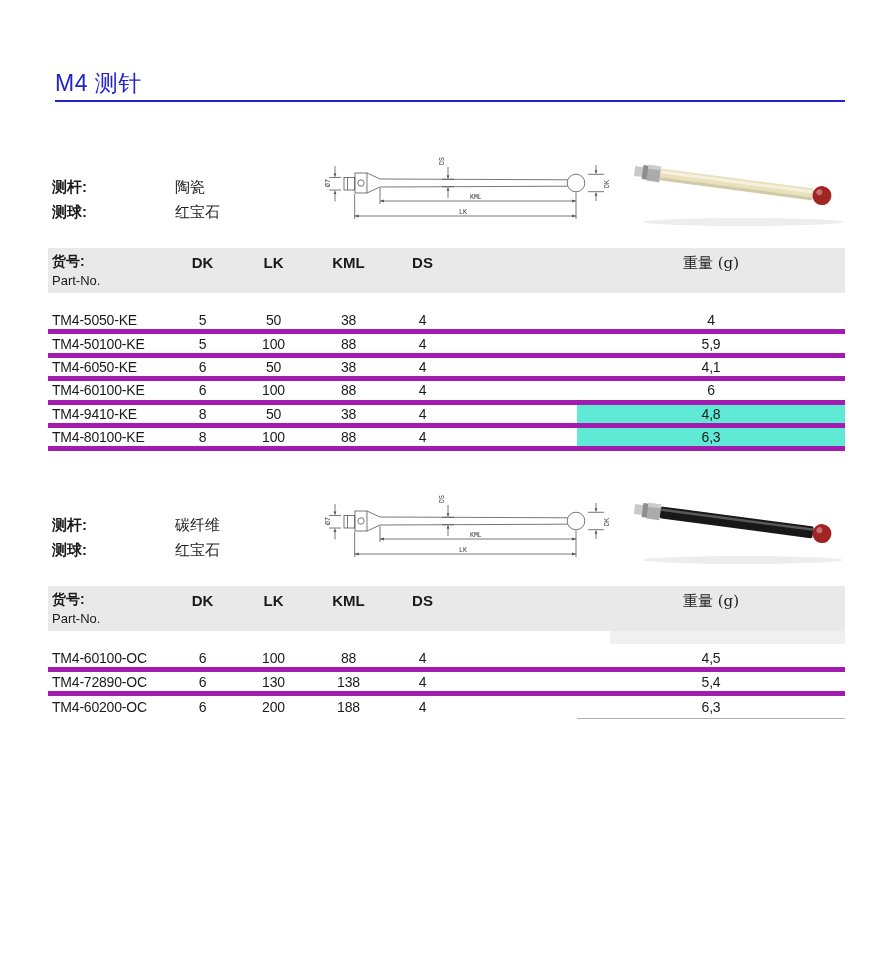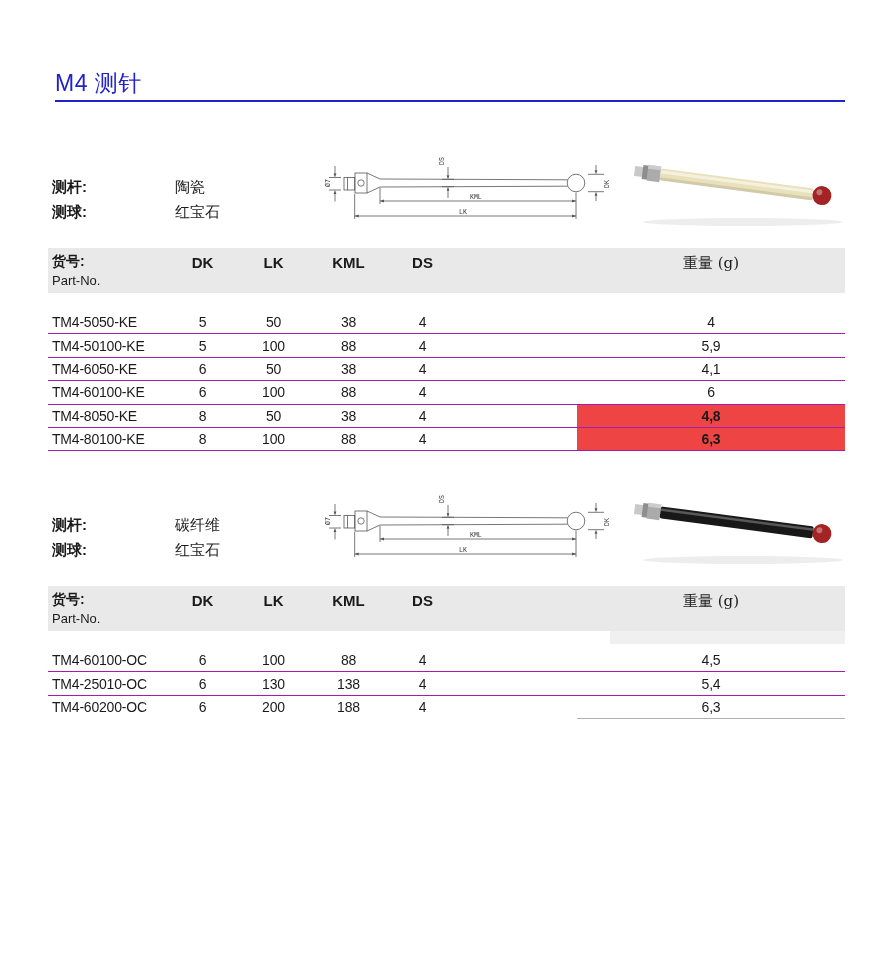--- a/index.html
+++ b/index.html
@@ -30,24 +30,24 @@
   .tbl-1 { top:248px; }
   .tbl-2 { top:586px; }
   .tbl-header { display:grid; grid-template-columns:122px 65px 77px 73px 75px 117px 268px; height:45px; background:#e9e9e9; }
   .h-part { padding:4px 0 0 4px; line-height:1.4; }
   .h-part .cn { font-weight:bold; font-size:14px; }
   .h-part .en { font-size:13px; }
   .h-dim { font-weight:bold; font-size:15px; text-align:center; padding-top:6px; }
   .h-weight { font-family:"DejaVu Serif", serif; font-size:15px; text-align:center; padding-top:6px; }
 
   .tbl-rows { margin-top:18px; }
-  .row { display:grid; grid-template-columns:122px 65px 77px 73px 75px 117px 268px; height:23.4px; border-bottom:1px solid #a21caf; align-items:center; font-size:14px; letter-spacing:-0.2px; }
+  .row { display:grid; grid-template-columns:122px 65px 77px 73px 75px 117px 268px; height:23.4px; border-bottom:5px solid #a21caf; align-items:center; font-size:14px; letter-spacing:-0.2px; }
   .row .c { text-align:center; height:100%; display:flex; align-items:center; justify-content:center; }
   .row .c-part { text-align:left; justify-content:flex-start; padding-left:4px; }
-  .shade { background:#ef4444;font-weight:bold; }
+  .shade { background:#5eead4; }
   .gap-strip { position:absolute; left:562px; top:45px; width:235px; height:13px; background:#f0f0f0; }
   .row-lastspecial { border-bottom:none; }
   .row-lastspecial .c-weight { border-bottom:1px solid #b0b0b0; }
 
   .footer-block { position:absolute; left:31px; top:953px; width:57px; height:22px; background:#1b2a5c; }
 </style>
 </head>
 <body>
 
 <div class="page">
@@ -190,21 +190,21 @@
       <div class="row">
         <div class="c c-part">TM4-60100-KE</div>
         <div class="c">6</div>
         <div class="c">100</div>
         <div class="c">88</div>
         <div class="c">4</div>
         <div></div>
         <div class="c c-weight">6</div>
       </div>
       <div class="row">
-        <div class="c c-part">TM4-8050-KE</div>
+        <div class="c c-part">TM4-9410-KE</div>
         <div class="c">8</div>
         <div class="c">50</div>
         <div class="c">38</div>
         <div class="c">4</div>
         <div class="shade"></div>
         <div class="c c-weight shade">4,8</div>
       </div>
       <div class="row">
         <div class="c c-part">TM4-80100-KE</div>
         <div class="c">8</div>
@@ -325,21 +325,21 @@
       <div class="row">
         <div class="c c-part">TM4-60100-OC</div>
         <div class="c">6</div>
         <div class="c">100</div>
         <div class="c">88</div>
         <div class="c">4</div>
         <div></div>
         <div class="c c-weight">4,5</div>
       </div>
       <div class="row">
-        <div class="c c-part">TM4-25010-OC</div>
+        <div class="c c-part">TM4-72890-OC</div>
         <div class="c">6</div>
         <div class="c">130</div>
         <div class="c">138</div>
         <div class="c">4</div>
         <div></div>
         <div class="c c-weight">5,4</div>
       </div>
       <div class="row row-lastspecial">
         <div class="c c-part">TM4-60200-OC</div>
         <div class="c">6</div>

